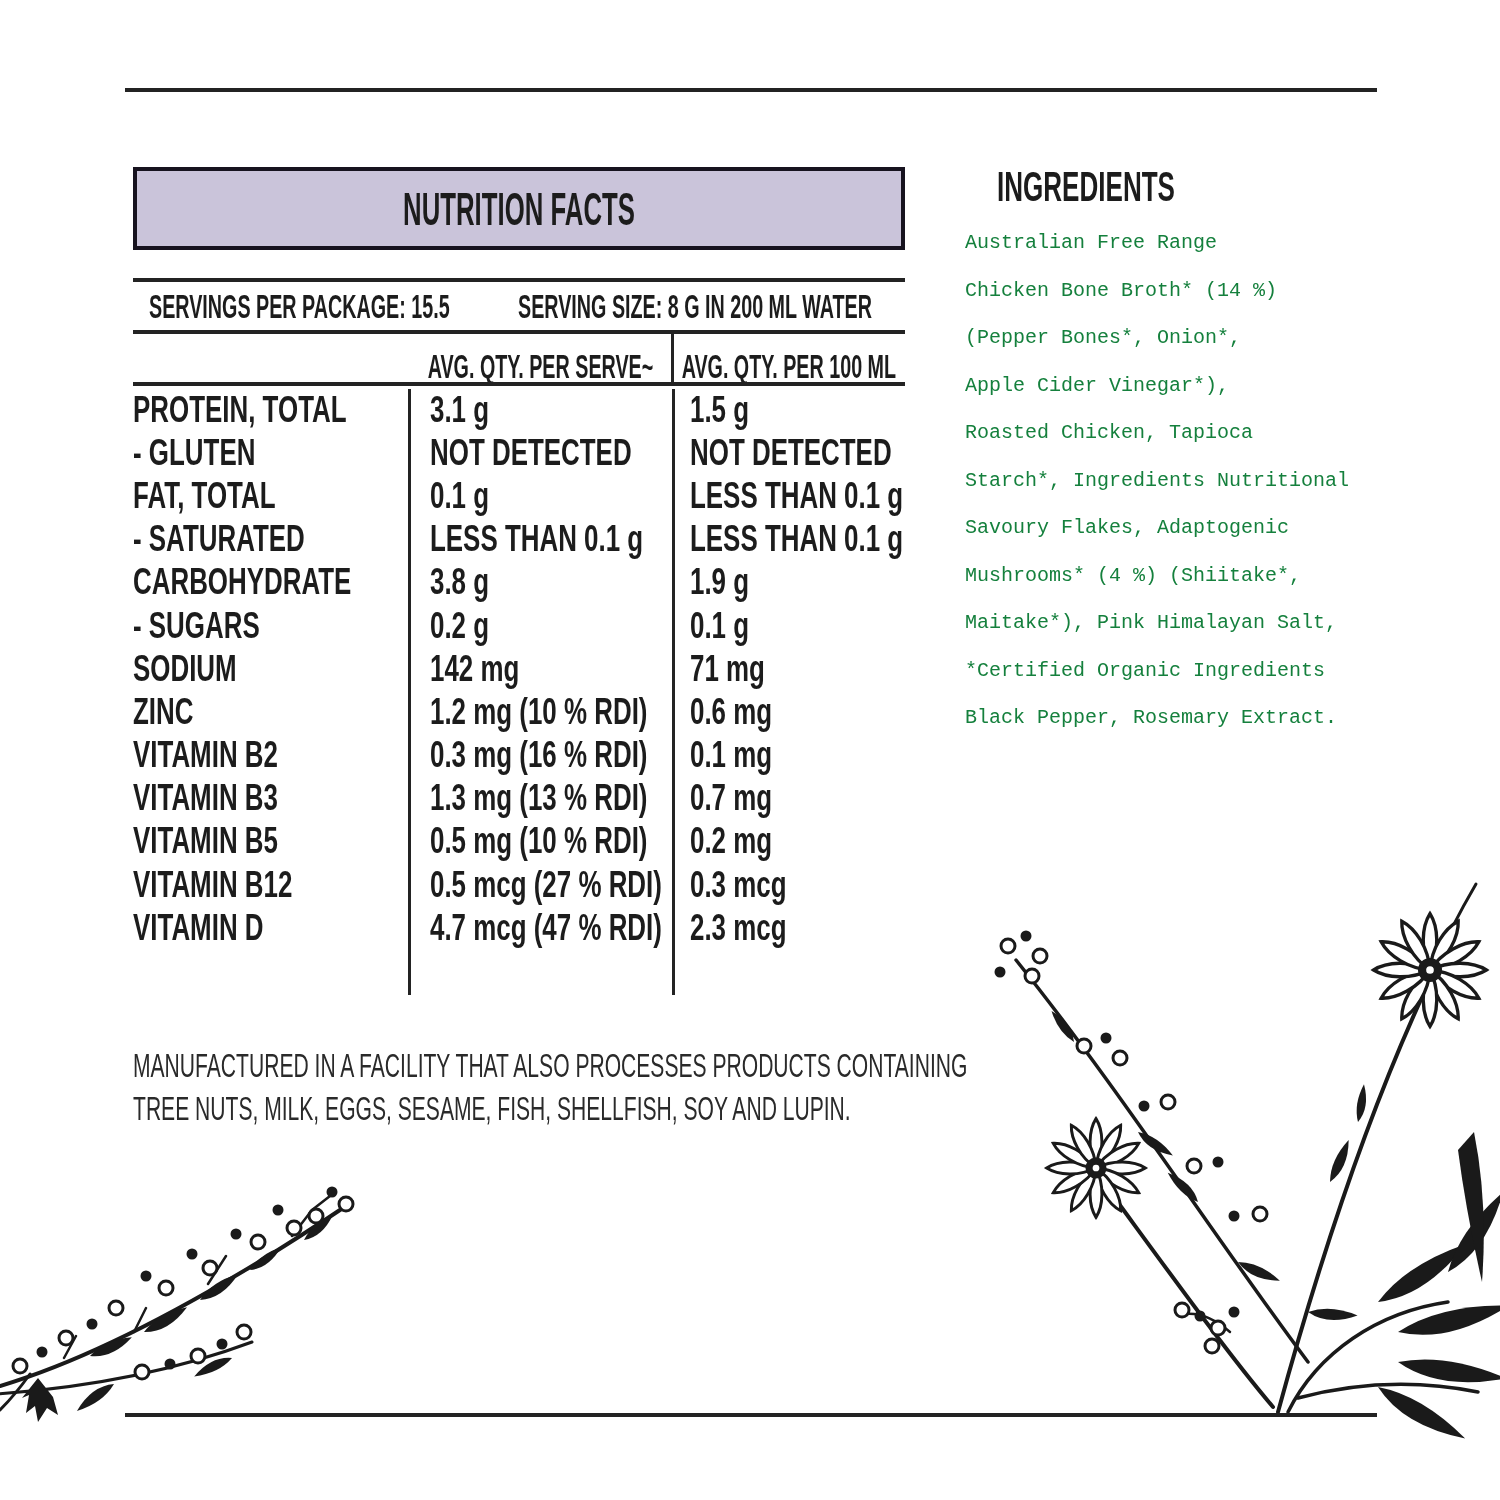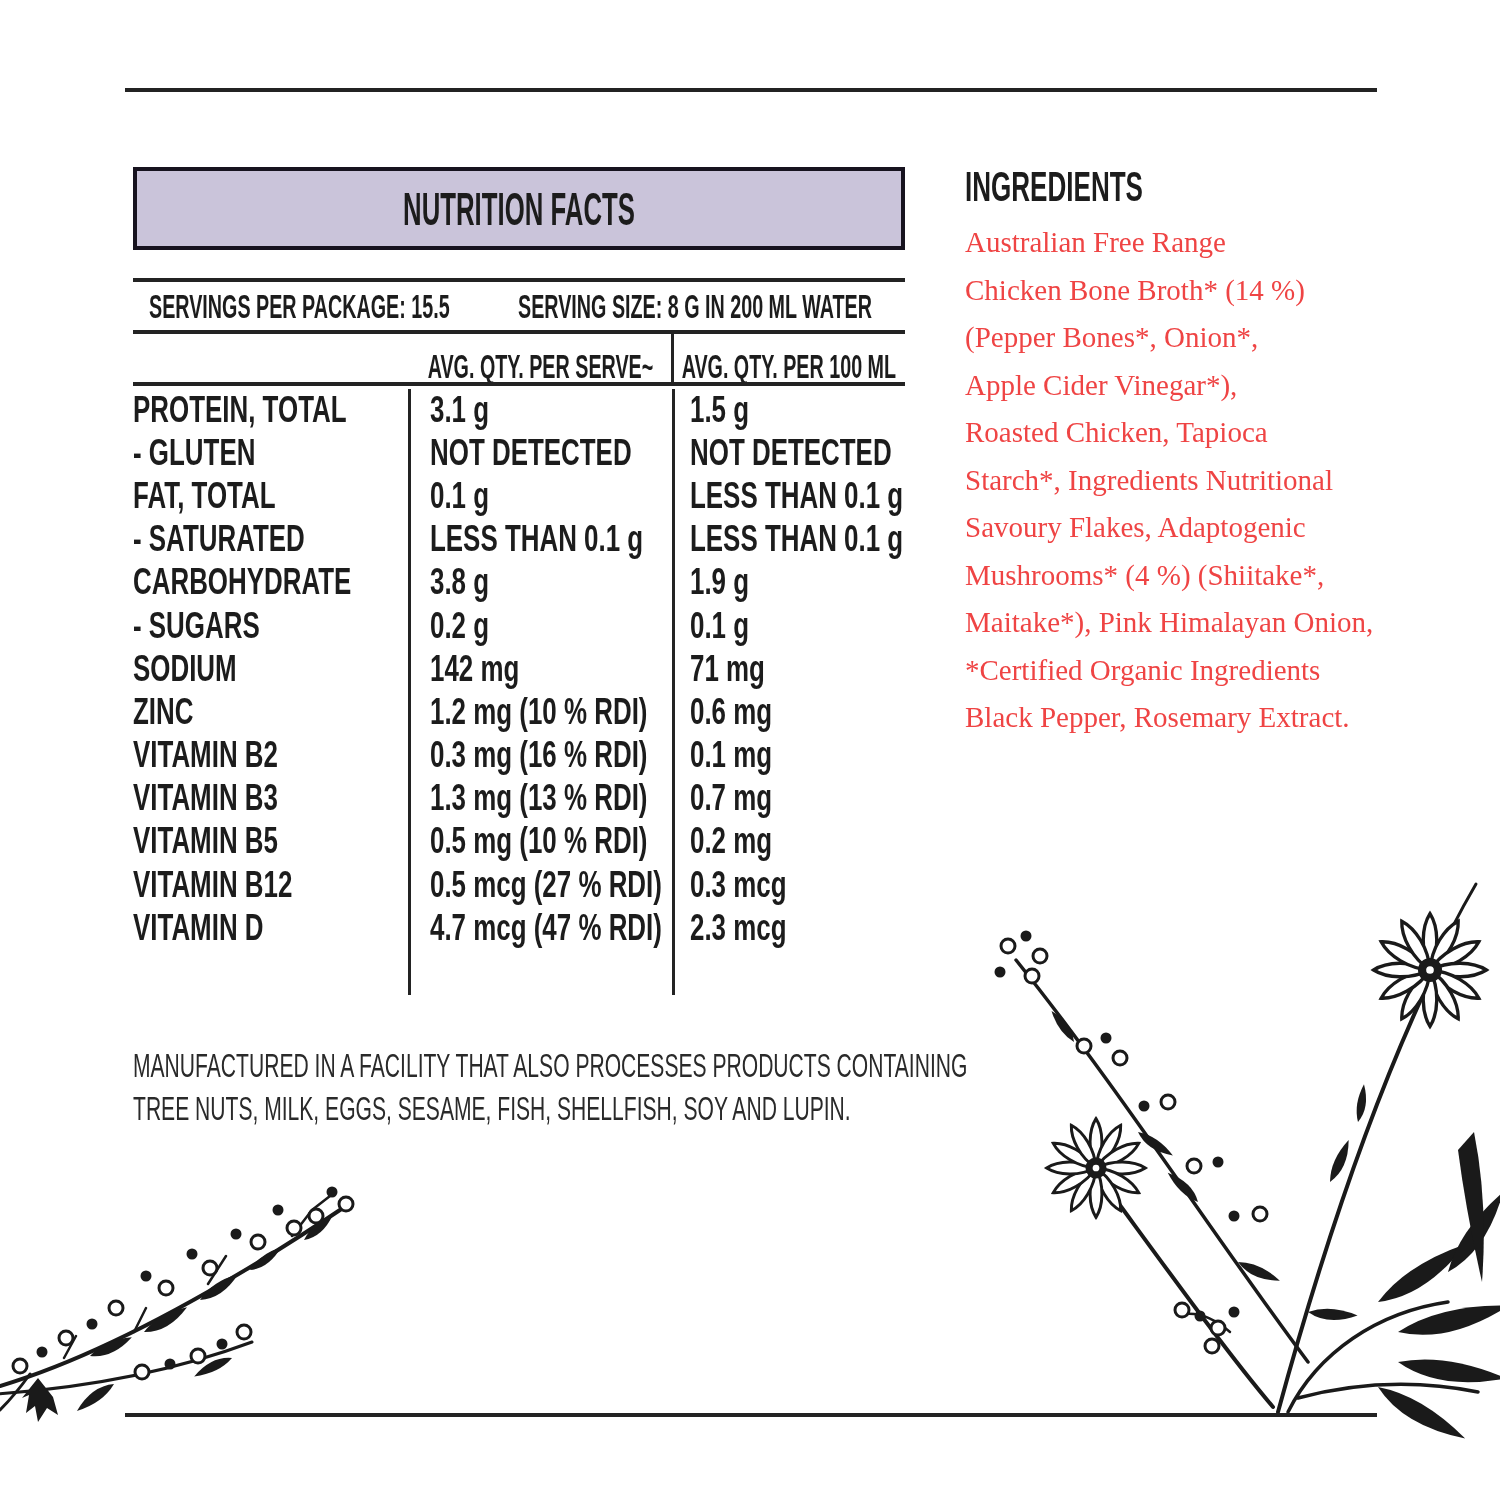--- a/index.html
+++ b/index.html
@@ -53,25 +53,25 @@
   .trow .c2{left:297px;}
   .trow .c3{left:557px;}
 
   
   .disclaimer{position:absolute;left:133px;top:1044px;}
   .disc-line{height:43px;display:flex;align-items:center;}
   .disc-line span{font-size:34px;}
 
   
   .ingredients{position:absolute;left:965px;top:165px;width:430px;}
-  .ing-title{height:44px;display:flex;align-items:center;}
+  .ing-title{height:44px;display:flex;align-items:center;margin-left:32px;}
   .ing-title span{font-size:42px;}
   .ing-lines{margin-top:10px;}
   .ing-line{height:47.5px;line-height:47.5px;white-space:nowrap;
-    font-family:Liberation Serif, serif;font-size:29px;color:#ef4444;}
+    font-family:Liberation Mono, monospace;font-size:20px;color:#15803d;}
 
   .art{position:absolute;left:0;top:0;width:1500px;height:1500px;pointer-events:none;}
 </style>
 </head>
 <body>
 
 <div class="sheet">
 
   <div class="rule page-rule top-rule"></div>
 
@@ -189,21 +189,21 @@
     </div>
     <div class="ing-lines">
         <div class="ing-line">Australian Free Range</div>
         <div class="ing-line">Chicken Bone Broth* (14 %)</div>
         <div class="ing-line">(Pepper Bones*, Onion*,</div>
         <div class="ing-line">Apple Cider Vinegar*),</div>
         <div class="ing-line">Roasted Chicken, Tapioca</div>
         <div class="ing-line">Starch*, Ingredients Nutritional</div>
         <div class="ing-line">Savoury Flakes, Adaptogenic</div>
         <div class="ing-line">Mushrooms* (4 %) (Shiitake*,</div>
-        <div class="ing-line">Maitake*), Pink Himalayan Onion,</div>
+        <div class="ing-line">Maitake*), Pink Himalayan Salt,</div>
         <div class="ing-line">*Certified Organic Ingredients</div>
         <div class="ing-line">Black Pepper, Rosemary Extract.</div>
       </div>
   </div>
 
   <svg class="art" viewBox="0 0 1500 1500" xmlns="http://www.w3.org/2000/svg">
     <defs>
       <g id="bud">
           <circle r="7" fill="#ffffff" stroke="#1a1a1a" stroke-width="3"></circle>
         </g>

